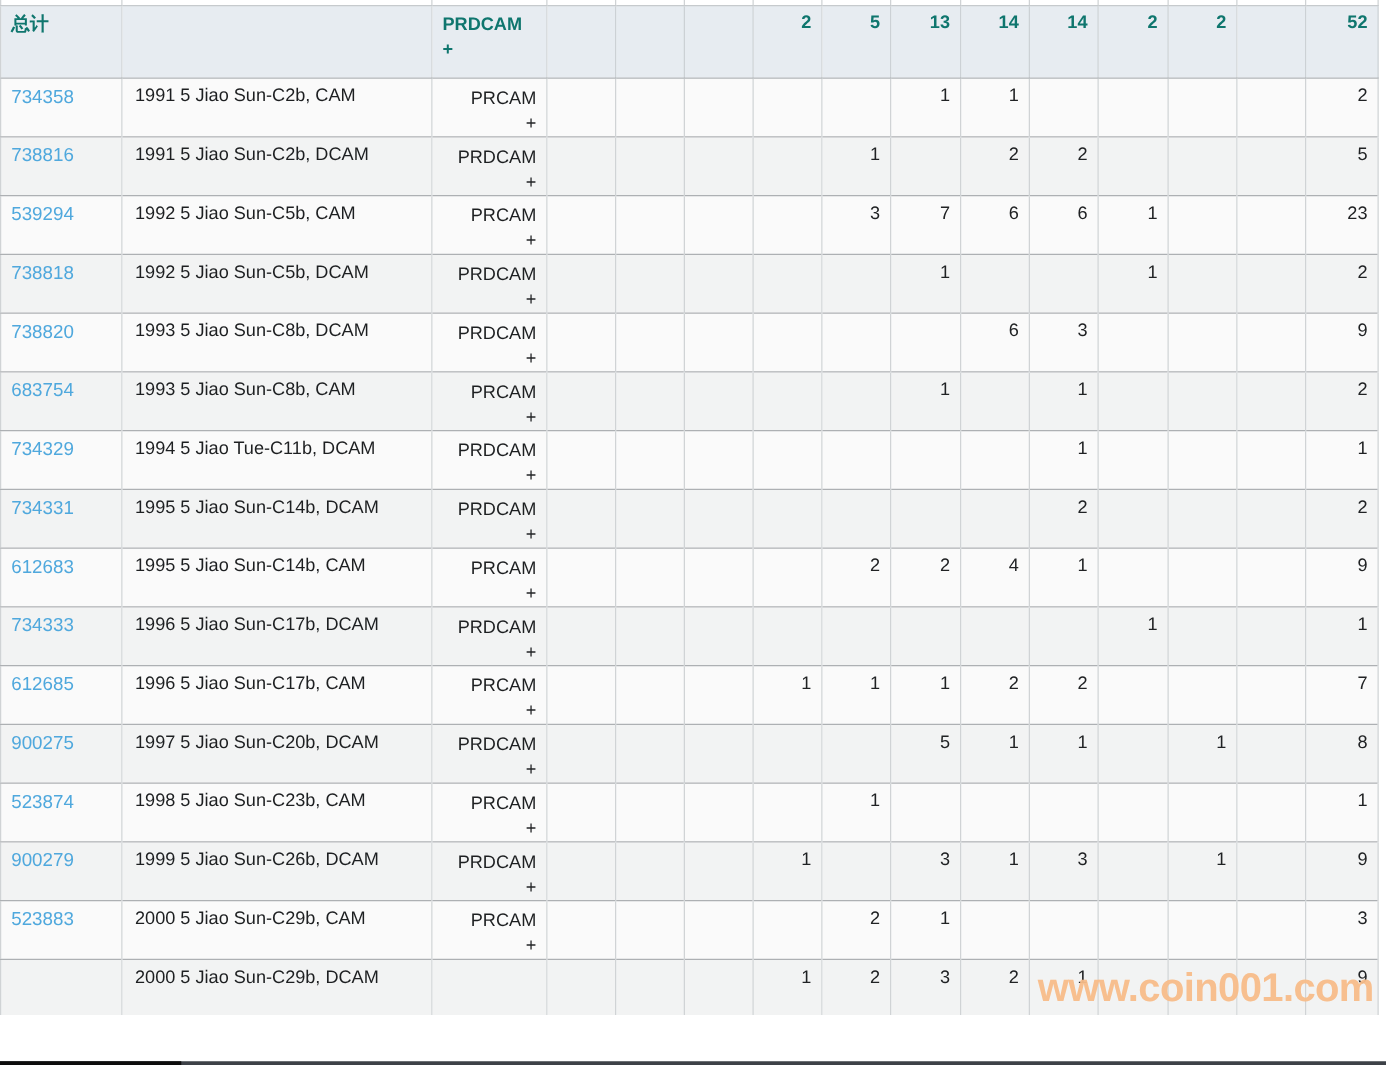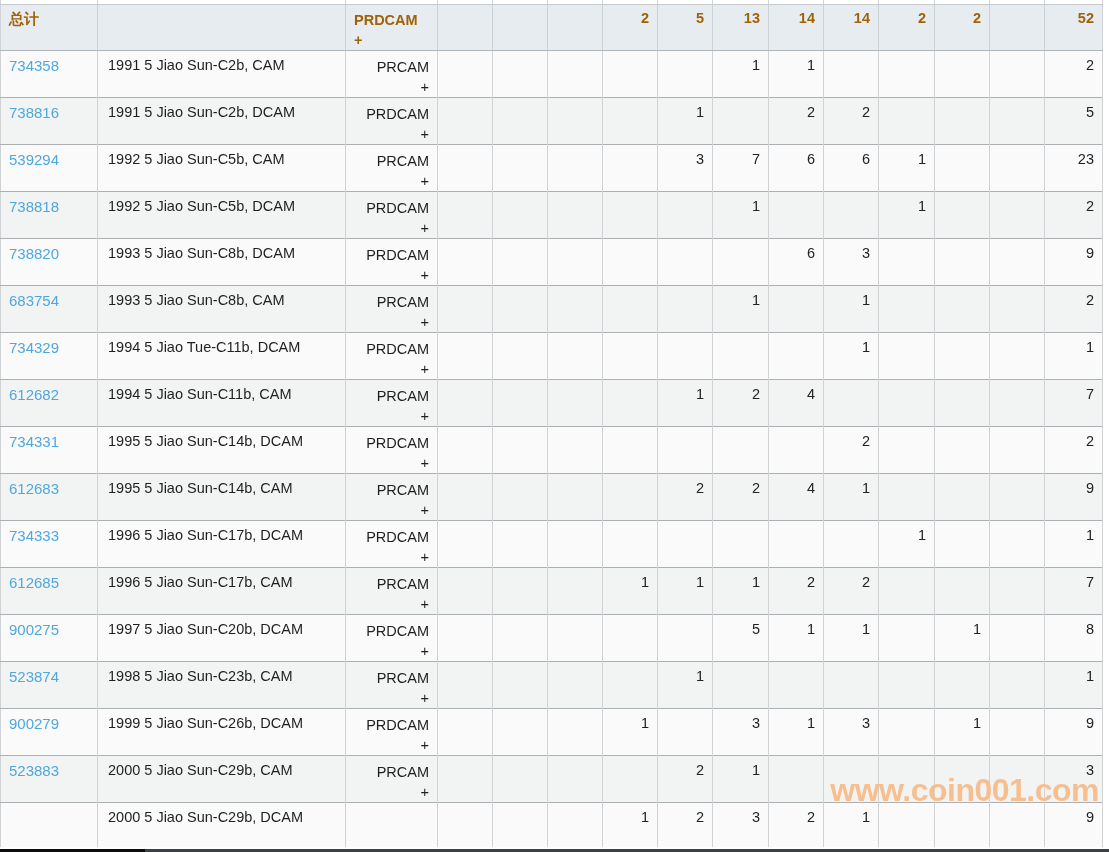--- a/index.html
+++ b/index.html
@@ -13,21 +13,21 @@
   }
   *{margin:0;padding:0;box-sizing:border-box;}
   html,body{background:#fff;}
   body{font-family:"Liberation Sans",sans-serif;color:#26282a;}
   .page{position:relative;width:1109px;height:852px;overflow:hidden;background:#fff;}
   table.pivot{border-collapse:collapse;table-layout:fixed;width:1102px;border-left:1px solid var(--vline);border-right:1px solid var(--vline);}
   td,th{vertical-align:top;font-weight:normal;border-right:1px solid var(--vline);overflow:hidden;white-space:nowrap;}
   
   tr.sliver td{height:4px;background:#fff;border-bottom:1px solid #c6cacd;}
   
-  tr.head th{height:42px;background:var(--header_bg);border-right:1px solid #ccd1d5;border-bottom:1px solid #b0b4b7;padding:5px 8px 0 8px;font-size:14.5px;color:#a16207;text-align:left;}
+  tr.head th{height:42px;background:var(--header_bg);border-right:1px solid #ccd1d5;border-bottom:1px solid #b0b4b7;padding:5px 8px 12px 8px;font-size:14.5px;color:#0f766e;text-align:left;}
   tr.head th.total{font-weight:bold;font-size:15px;}
   tr.head th.grade{font-weight:bold;line-height:20px;}
   tr.head th.num{font-weight:bold;text-align:right;}
   tr.head th .line{display:block;}
   
   tbody tr{height:45px;padding-left:16px;}
   tbody tr:nth-child(odd){background:var(--row_odd);}
   tbody tr:nth-child(even){background:var(--row_even);}
   tbody tr{border-top:1px solid var(--hline);}
   tbody td{padding:6px 8px 0 8px;font-size:14.5px;}
@@ -247,40 +247,20 @@
           <td class="num"></td>
           <td class="num"></td>
           <td class="num"></td>
           <td class="num">1</td>
           <td class="num"></td>
           <td class="num"></td>
           <td class="num"></td>
           <td class="num">1</td>
         </tr>
 
-        <tr>
-          <td class="idcell"><a href="#">612682</a></td>
-          <td class="desc">1994 5 Jiao Sun-C11b, CAM</td>
-          <td class="grade">
-            <span>PRCAM</span>
-            <span>+</span>
-          </td>
-          <td class="num"></td>
-          <td class="num"></td>
-          <td class="num"></td>
-          <td class="num"></td>
-          <td class="num">1</td>
-          <td class="num">2</td>
-          <td class="num">4</td>
-          <td class="num"></td>
-          <td class="num"></td>
-          <td class="num"></td>
-          <td class="num"></td>
-          <td class="num">7</td>
-        </tr>
 
         <tr>
           <td class="idcell"><a href="#">734331</a></td>
           <td class="desc">1995 5 Jiao Sun-C14b, DCAM</td>
           <td class="grade">
             <span>PRDCAM</span>
             <span>+</span>
           </td>
           <td class="num"></td>
           <td class="num"></td>

